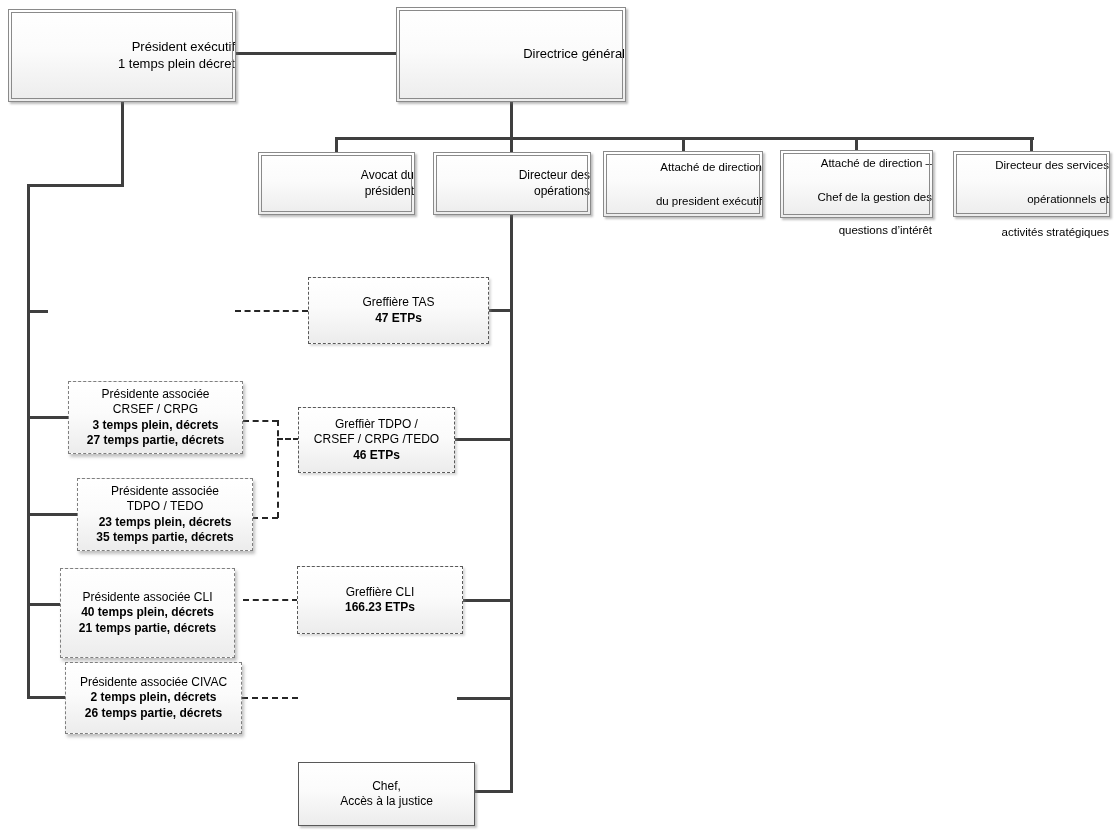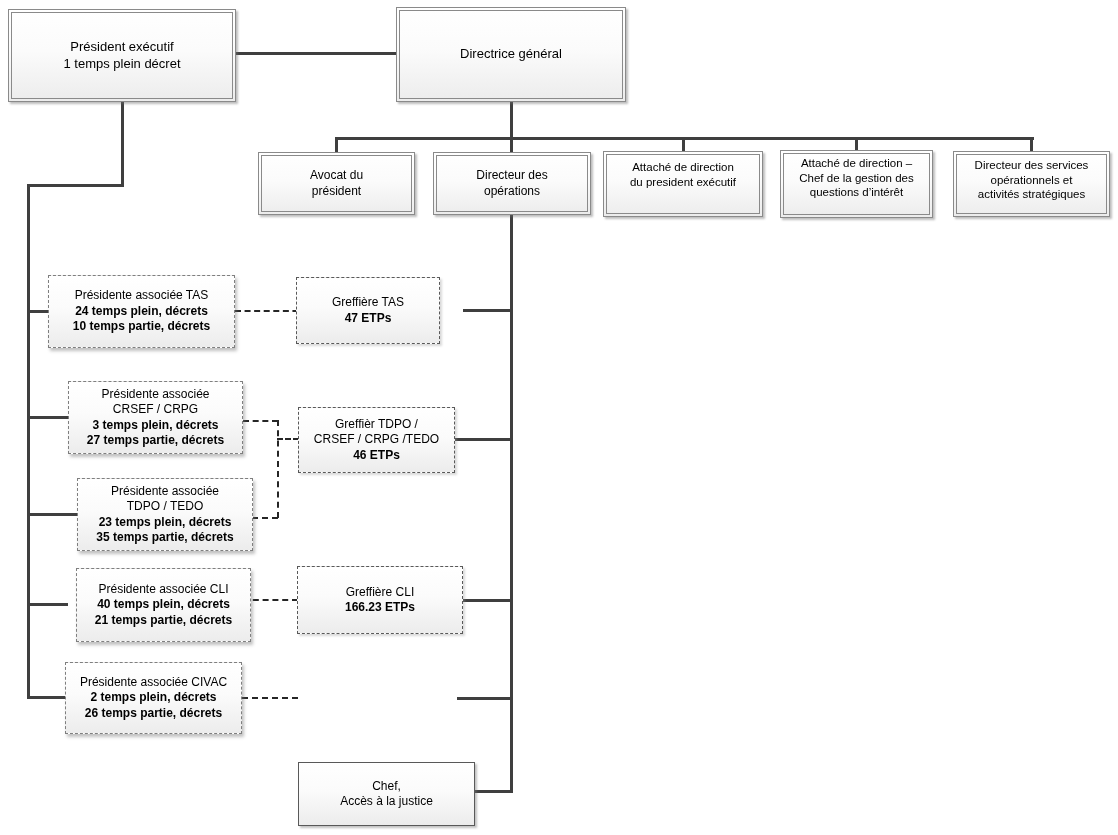--- a/index.html
+++ b/index.html
@@ -18,32 +18,33 @@
   
   .node {
     position:absolute; z-index:2; box-sizing:border-box;
     display:flex; flex-direction:column; justify-content:center; align-items:center;
     text-align:center; font-size:12px; line-height:1.28;
     background:linear-gradient(180deg,#ffffff 0%,#fbfbfb 45%,#ececec 100%);
   }
   .dbl {
     border:1px solid #8a8a8a;
     box-shadow:2px 2px 2px rgba(110,110,110,0.45);
+    align-items:flex-end;
   }
   .dbl::before {
     content:""; position:absolute; inset:2px;
     border:1px solid #8a8a8a; pointer-events:none;
   }
   .dashbox  { border:1px dashed #7f7f7f; box-shadow:2px 3px 3px rgba(120,120,120,0.45); }
   .dashbox2 { border:1px dashed #595959; box-shadow:2px 2px 2px rgba(150,150,150,0.35); }
   .solid1   { border:1px solid #595959; box-shadow:2px 2px 2px rgba(120,120,120,0.45); }
   .ln { display:block; }
   .bold { font-weight:bold; }
   .fs13 { font-size:13px; }
-  .fs11 { font-size:11.5px; }
+  .fs11 { font-size:11.5px;gap:19px; }
 </style>
 </head>
 <body>
 
 <div class="canvas">
 
   <div class="line h" style="left:236px;top:52px;width:160px"></div>
   <div class="line v" style="left:510px;top:101px;height:37px"></div>
   <div class="line h" style="left:335px;top:137px;width:699px"></div>
   <div class="line v" style="left:335px;top:139px;height:14px"></div>
@@ -98,49 +99,44 @@
     <span class="ln">Directeur des services</span>
     <span class="ln">opérationnels et</span>
     <span class="ln">activités stratégiques</span>
   </div>
   <div class="node dbl fs11" style="left:780px;top:150px;width:153px;height:68px;justify-content:flex-start;padding-top:5px">
     <span class="ln">Attaché de direction –</span>
     <span class="ln">Chef de la gestion des</span>
     <span class="ln">questions d’intérêt</span>
   </div>
 
-  <div class="node dashbox" style="left:48px;top:275px;width:187px;height:73px">
-    <span class="ln">Présidente associée TAS</span>
-    <span class="ln bold">24 temps plein, décrets</span>
-    <span class="ln bold">10 temps partie, décrets</span>
-  </div>
   <div class="node dashbox" style="left:68px;top:381px;width:175px;height:73px">
     <span class="ln">Présidente associée</span>
     <span class="ln">CRSEF / CRPG</span>
     <span class="ln bold">3 temps plein, décrets</span>
     <span class="ln bold">27 temps partie, décrets</span>
   </div>
   <div class="node dashbox" style="left:77px;top:478px;width:176px;height:73px">
     <span class="ln">Présidente associée</span>
     <span class="ln">TDPO / TEDO</span>
     <span class="ln bold">23 temps plein, décrets</span>
     <span class="ln bold">35 temps partie, décrets</span>
   </div>
-  <div class="node dashbox" style="left:76px;top:568px;width:175px;height:74px">
+  <div class="node dashbox" style="left:60px;top:568px;width:175px;height:90px">
     <span class="ln">Présidente associée CLI</span>
     <span class="ln bold">40 temps plein, décrets</span>
     <span class="ln bold">21 temps partie, décrets</span>
   </div>
   <div class="node dashbox" style="left:65px;top:662px;width:177px;height:72px">
     <span class="ln">Présidente associée CIVAC</span>
     <span class="ln bold">2 temps plein, décrets</span>
     <span class="ln bold">26 temps partie, décrets</span>
   </div>
 
-  <div class="node dashbox2" style="left:296px;top:277px;width:144px;height:67px">
+  <div class="node dashbox2" style="left:308px;top:277px;width:181px;height:67px">
     <span class="ln">Greffière TAS</span>
     <span class="ln bold">47 ETPs</span>
   </div>
   <div class="node dashbox2" style="left:298px;top:407px;width:157px;height:66px">
     <span class="ln">Greffièr TDPO /</span>
     <span class="ln">CRSEF / CRPG /TEDO</span>
     <span class="ln bold">46 ETPs</span>
   </div>
   <div class="node dashbox2" style="left:297px;top:566px;width:166px;height:68px">
     <span class="ln">Greffière CLI</span>

